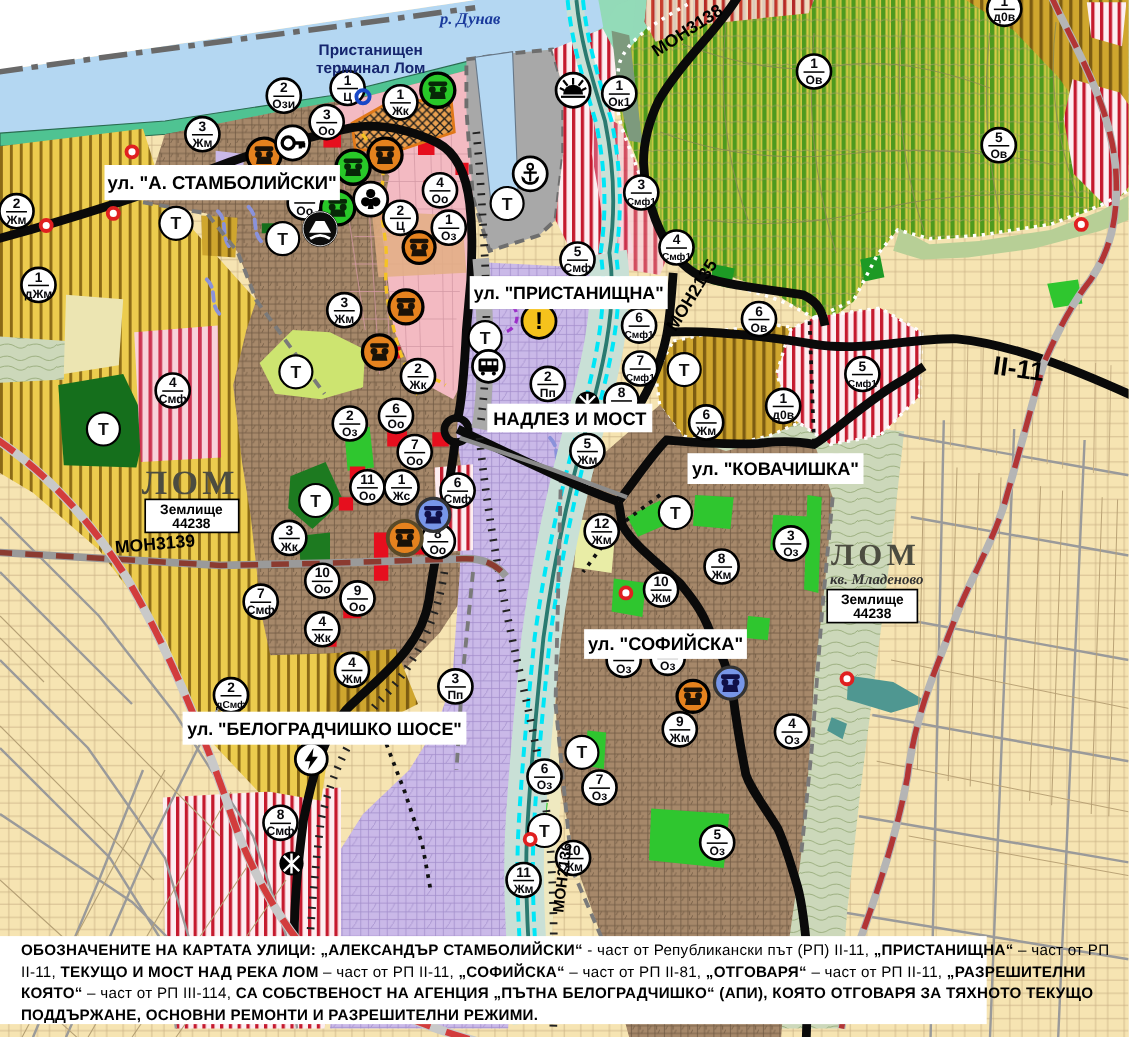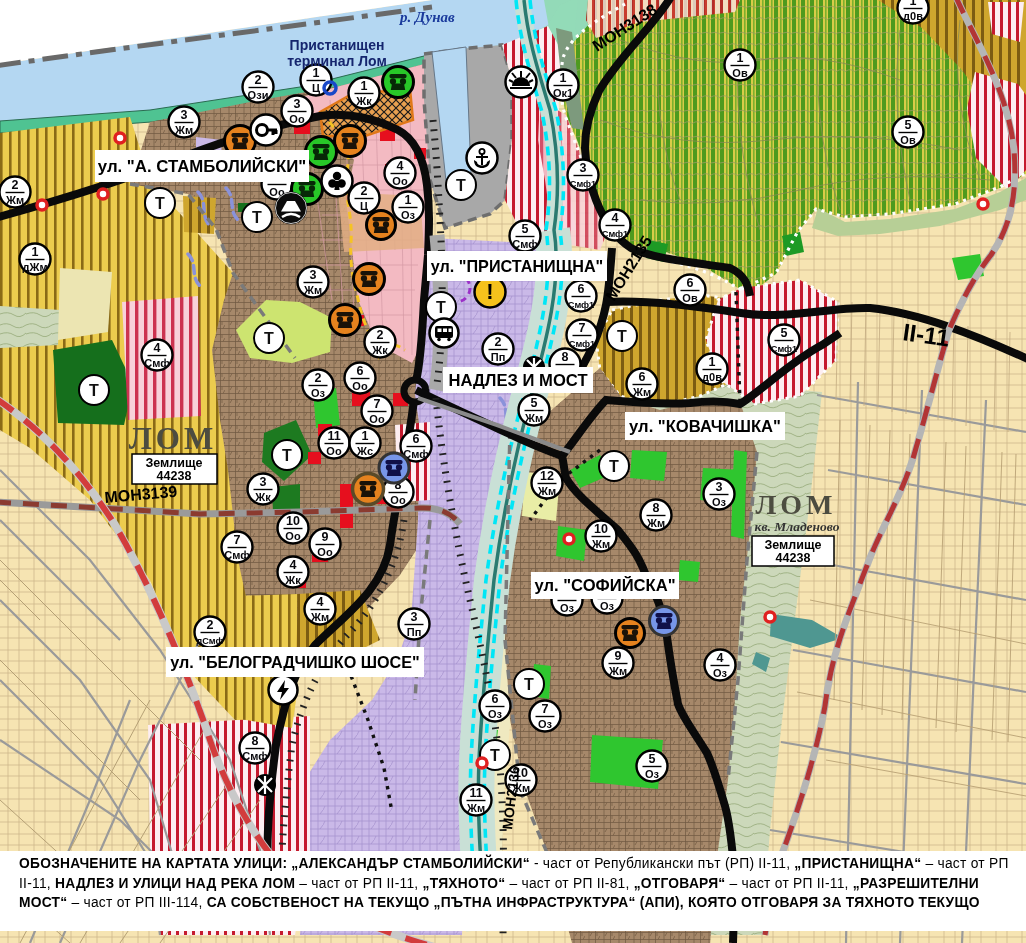--- a/index.html
+++ b/index.html
@@ -1,18 +1,18 @@
 <!DOCTYPE html>
 <html><head>
 <meta charset="utf-8">
 <style>
 html,body{margin:0;padding:0}
 .wrap{position:relative;width:1026px;height:943px;overflow:hidden;background:#f6e4b2;font-family:"Liberation Sans",sans-serif}
 svg{position:absolute;left:0;top:0}
-.legend{position:absolute;left:0;top:851px;width:1026px;height:80px;background:#fff;color:#000;
+.legend{position:absolute;left:0;top:851px;width:897px;height:80px;background:#fff;color:#000;
  font-size:13.8px;line-height:19.6px;padding:3px 0 0 19px;box-sizing:border-box;letter-spacing:0.25px}
 .legend b{font-weight:bold}
 .ll{white-space:nowrap}
 </style>
 </head>
 <body>
 <div class="wrap">
 <svg width="1026" height="943" viewBox="0 0 1026 943">
 <defs>
 <pattern id="py" width="9" height="9" patternUnits="userSpaceOnUse">
@@ -911,16 +911,17 @@
       </g>
 
 <g>
         <rect x="166" y="647" width="258" height="30" fill="#fff"></rect>
         <text x="295" y="668" text-anchor="middle" font-family="Liberation Sans,sans-serif" font-size="16.2" font-weight="bold" fill="#000">ул. "БЕЛОГРАДЧИШКО ШОСЕ"</text>
       </g>
 </svg>
 
 <div class="legend">
       <div class="ll"><b>ОБОЗНАЧЕНИТЕ НА КАРТАТА УЛИЦИ: „АЛЕКСАНДЪР СТАМБОЛИЙСКИ“</b> - част от Републикански път (РП) II-11, <b>„ПРИСТАНИЩНА“</b> – част от РП</div>
-      <div class="ll">II-11, <b>НАДЛЕЗ И УЛИЦИ НАД РЕКА ЛОМ</b> – част от РП II-11, <b>„ТЯХНОТО“</b> – част от РП II-81, <b>„ОТГОВАРЯ“</b> – част от РП II-11, <b>„РАЗРЕШИТЕЛНИ</b></div>
-      <div class="ll"><b>МОСТ“</b> – част от РП III-114, <b>СА СОБСТВЕНОСТ НА ТЕКУЩО „ПЪТНА ИНФРАСТРУКТУРА“ (АПИ), КОЯТО ОТГОВАРЯ ЗА ТЯХНОТО ТЕКУЩО</b></div>
+      <div class="ll">II-11, <b>ТЕКУЩО И МОСТ НАД РЕКА ЛОМ</b> – част от РП II-11, <b>„СОФИЙСКА“</b> – част от РП II-81, <b>„ОТГОВАРЯ“</b> – част от РП II-11, <b>„РАЗРЕШИТЕЛНИ</b></div>
+      <div class="ll"><b>КОЯТО“</b> – част от РП III-114, <b>СА СОБСТВЕНОСТ НА АГЕНЦИЯ „ПЪТНА БЕЛОГРАДЧИШКО“ (АПИ), КОЯТО ОТГОВАРЯ ЗА ТЯХНОТО ТЕКУЩО</b></div>
+      <div class="ll"><b>ПОДДЪРЖАНЕ, ОСНОВНИ РЕМОНТИ И РАЗРЕШИТЕЛНИ РЕЖИМИ.</b></div>
     </div>
 </div>
 
 </body></html>

